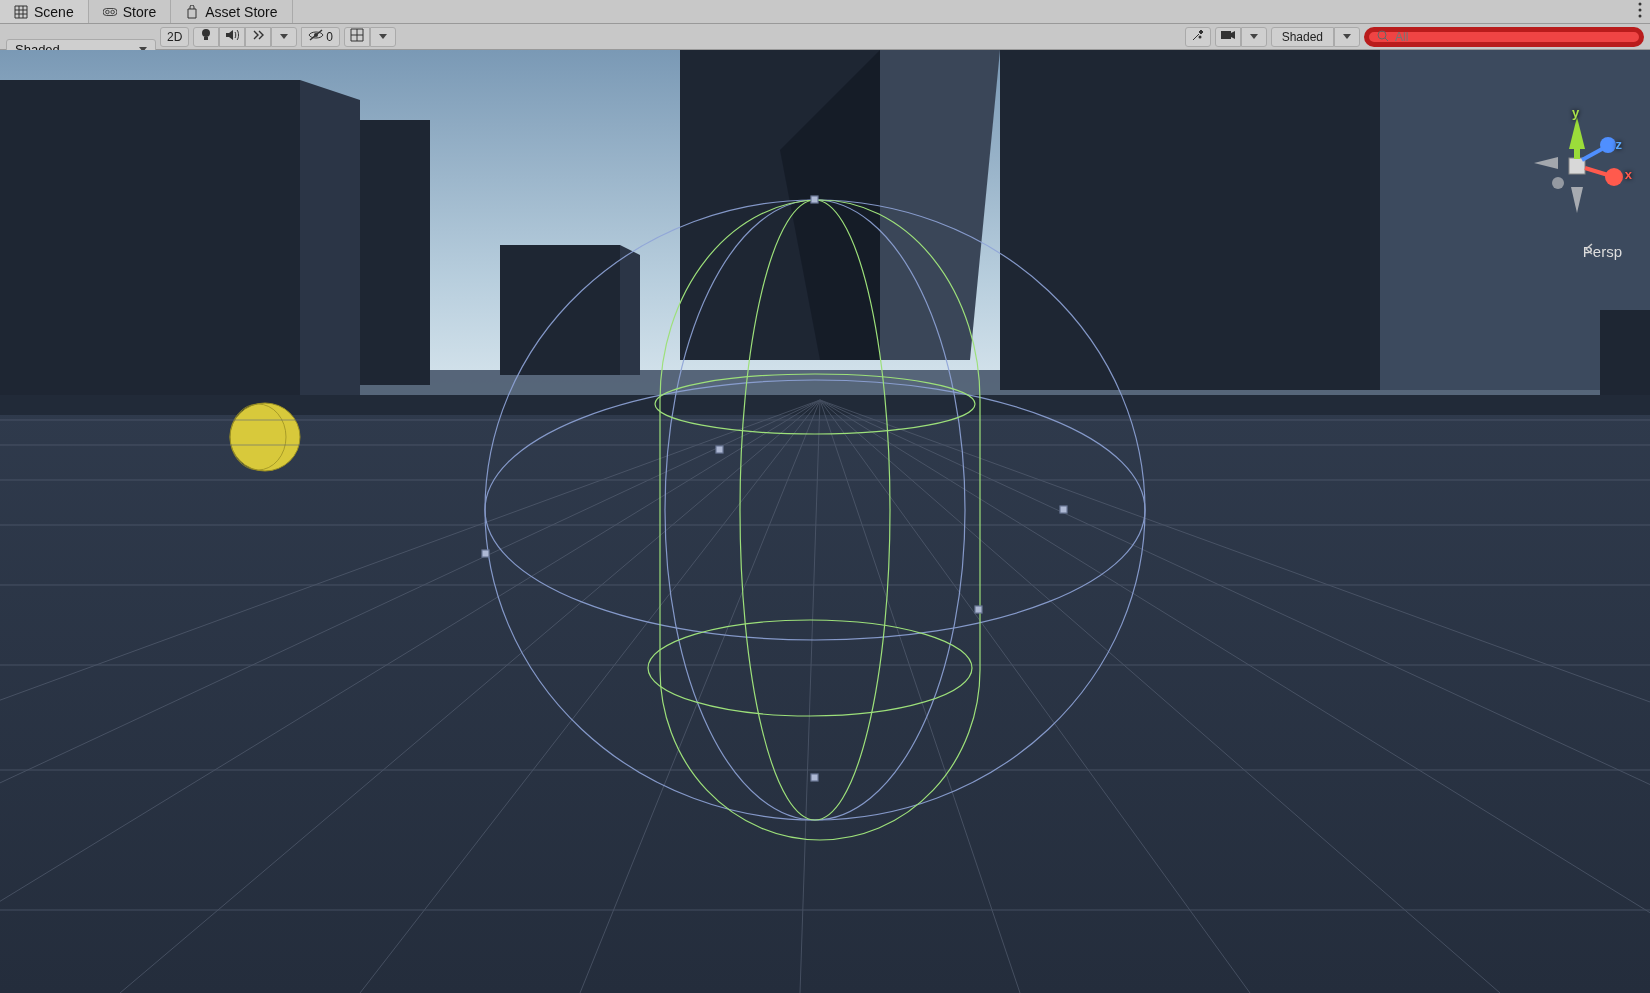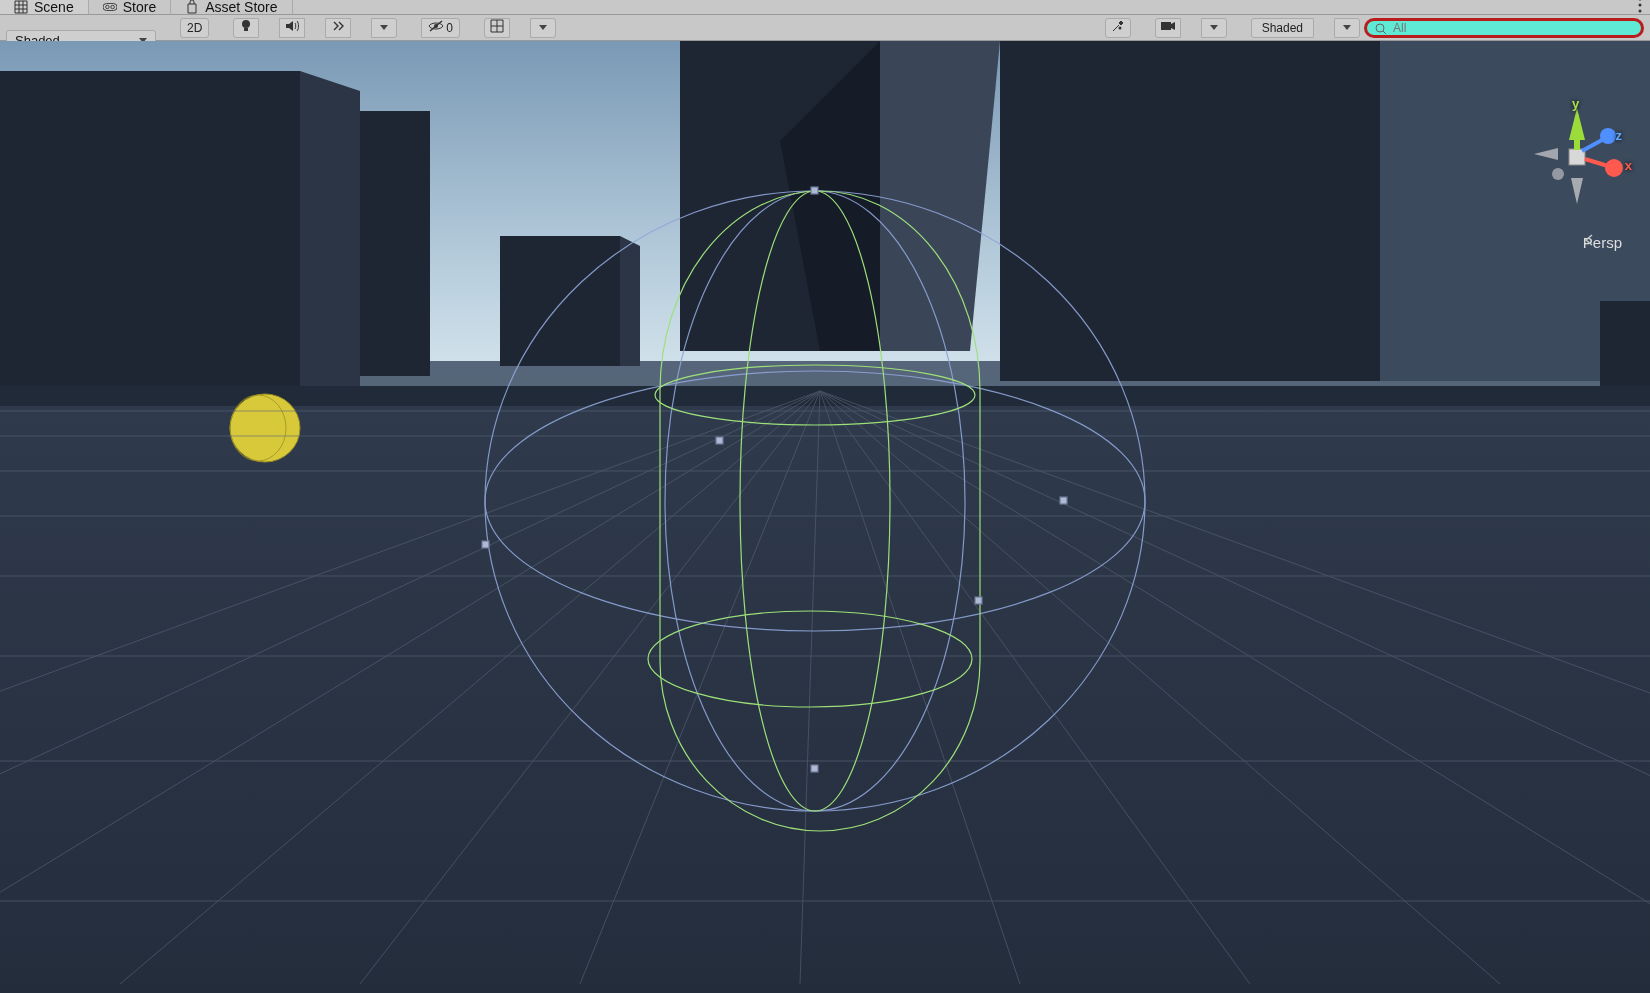--- a/index.html
+++ b/index.html
@@ -1,37 +1,37 @@
 <!DOCTYPE html>
 <html><head>
 <meta charset="utf-8">
 <style>
 * { margin:0; padding:0; box-sizing:border-box; font-family:-apple-system,BlinkMacSystemFont,"Segoe UI",Arial,sans-serif; user-select:none; }
 html,body { width:1650px; height:993px; overflow:hidden; background:#383838; }
 .window { width:1650px; height:993px; display:flex; flex-direction:column; background:#c8c8c8; }
 
 
-.tabbar { height:15px; background:#c8c8c8; display:flex; align-items:stretch; border-bottom:1px solid #999; position:relative; }
+.tabbar { height:24px; background:#c8c8c8; display:flex; align-items:stretch; border-bottom:1px solid #999; position:relative; }
 .tab { display:flex; align-items:center; gap:6px; padding:0 14px; font-size:14px; color:#111; border-right:1px solid #aaa; cursor:pointer; }
 .tab.active { background:#cfcfcf; }
 .tab-icon { width:14px; height:14px; display:flex; align-items:center; justify-content:center; color:#333; }
 .tabbar-right { margin-left:auto; display:flex; align-items:center; padding:0 8px; gap:10px; color:#333; }
 
 
 .toolbar { height:26px; background:#c8c8c8; display:flex; align-items:center; padding:0 6px; gap:4px; border-bottom:1px solid #999; }
 .tb-select { display:flex; align-items:center; gap:4px; background:#cfcfcf; border:1px solid #aaa; border-radius:3px; height:20px; padding:0 8px; font-size:13px; color:#111; cursor:pointer; min-width:150px; justify-content:space-between;margin-top:25px; }
-.tb-btn { display:flex; align-items:center; justify-content:center; background:#cfcfcf; border:0.5px solid #aaa; border-radius:3px; height:20px; min-width:28px; padding:0 6px; font-size:12px; color:#222; cursor:pointer;margin-left:20px; }
+.tb-btn { display:flex; align-items:center; justify-content:center; background:#cfcfcf; border:0.5px solid #aaa; border-radius:3px; height:20px; min-width:28px; padding:0 6px; font-size:12px; color:#222; cursor:pointer; }
 .tb-btn.icon-only { min-width:26px; padding:0; }
 .tb-group { display:flex; align-items:center; }
 .tb-group .tb-btn { border-radius:0; border-right-width:0.25px; border-left-width:0.25px; }
 .tb-group .tb-btn:first-child { border-radius:3px 0 0 3px; }
 .tb-group .tb-btn:last-child  { border-radius:0 3px 3px 0; }
 .caret { width:0; height:0; border-left:4px solid transparent; border-right:4px solid transparent; border-top:5px solid #444; }
 .toolbar-spacer { flex:1; }
-.search { display:flex; background:#5eead4; border:3px solid #b91c1c; border-radius:10px; height:20px; padding:0 8px; gap:6px; width:280px; }
+.search { display:flex; align-items:center; background:#ef4444; border:5px solid #b91c1c; border-radius:10px; height:20px; padding:0 8px; gap:6px; width:280px; }
 .search input { border:none; background:transparent; outline:none; font-size:12px; color:#333; flex:1; }
 
 
 .viewport { flex:1; position:relative; overflow:hidden; background:#232c3b; }
 .viewport svg { position:absolute; inset:0; }
 
 
 .orient { position:absolute; top:55px; right:18px; width:110px; height:155px; pointer-events:auto; }
 .orient-label { position:absolute; font-size:13px; font-weight:600; text-shadow:0 0 4px #000; }
 .orient-label.y { color:#a9e24a; top:0; left:50px; }

